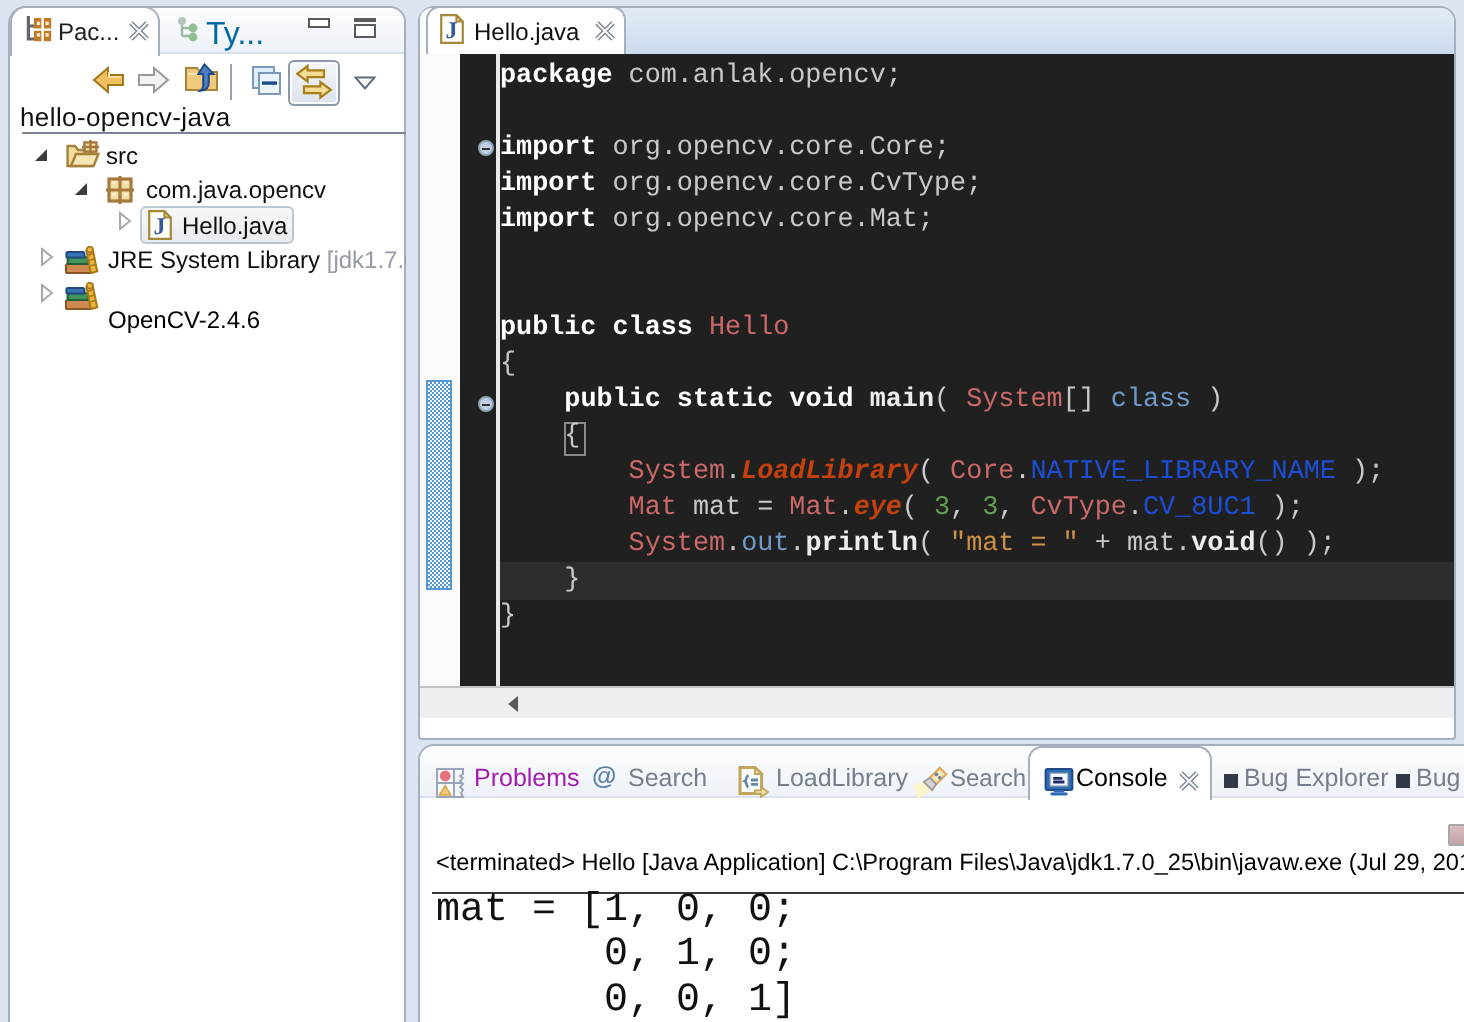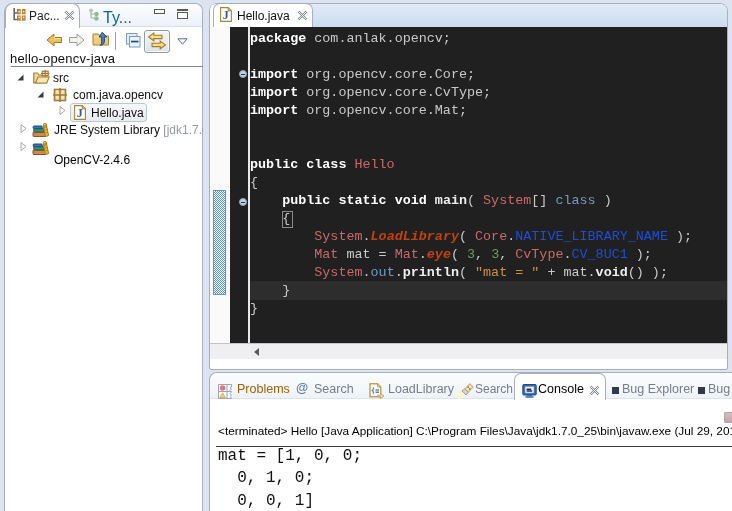--- a/index.html
+++ b/index.html
@@ -245,21 +245,21 @@
 <div class="abs" style="left:210px; top:373px; width:522px; height:26px; background:linear-gradient(#FCFDFE,#EEF2F8); border-radius:8px 0 0 0; border-bottom:1px solid #DDE3EC;"></div>
 
 <div class="abs" id="icon-problems" style="left:218px; top:384px;">
     <svg width="15" height="15" viewBox="0 0 15 15">
       <path d="M0.5 0.5 L13.5 0.5 L13.5 3 L12 4 L13.5 5 L12 6.5 L13.5 8 L12 9.5 L13.5 11 L12.5 12.5 L13.5 14.5 L0.5 14.5 Z" fill="#F6FAFD" stroke="#9AA6B8" stroke-width="1"></path>
       <path d="M9 0.5 L9 14.5 M0.5 7.5 L13.5 7.5" stroke="#9AA6B8" stroke-width="1"></path>
       <circle cx="4.6" cy="4" r="2.7" fill="#E4737D"></circle>
       <path d="M4.6 8.8 L7.4 13.5 L1.8 13.5 Z" fill="#F2CB7A" stroke="#D8A94A" stroke-width="0.8"></path>
     </svg>
   </div>
-<div class="abs" style="left:237px; top:382px; font-size:12.5px; color:#a16207;">Problems</div>
+<div class="abs" style="left:237px; top:382px; font-size:12.5px; color:#a21caf;">Problems</div>
 <div class="abs" style="left:296px; top:381px; font-size:12.5px; font-weight:bold; color:#5B80AE;">@</div>
 <div class="abs" style="left:314px; top:382px; font-size:12.5px; color:#757E8A;">Search</div>
 <div class="abs" id="icon-decl" style="left:369px; top:383px;">
     <svg width="16" height="16" viewBox="0 0 16 16">
       <path d="M1 0.8 L8.5 0.8 L11.8 4 L11.8 13.8 L1 13.8 Z" fill="#FDFDFA" stroke="#C2A45C" stroke-width="1.5"></path>
       <path d="M8.5 0.8 L8.5 4 L11.8 4 Z" fill="#EBDCA8" stroke="#C2A45C" stroke-width="1"></path>
       <path d="M5.2 4.6 C3.8 5.2 4.6 7 3.4 7.6 C4.6 8.2 3.8 10 5.2 10.6" fill="none" stroke="#5E87B0" stroke-width="1.3"></path>
       <path d="M6.5 7 L10 7 M6.5 9.2 L10 9.2" stroke="#5E87B0" stroke-width="1.4"></path>
       <path d="M8.5 12.2 L11.5 12.2 L11.5 10.5 L15 13 L11.5 15.5 L11.5 13.8 L8.5 13.8 Z" fill="#F2E2A8" stroke="#C2A45C" stroke-width="0.9"></path>
     </svg>
@@ -298,15 +298,15 @@
 <div class="abs" style="left:612px; top:387px; width:7px; height:7px; background:#333A47;"></div>
 <div class="abs" style="left:622px; top:382px; font-size:12.5px; color:#757E8A; white-space:nowrap;">Bug Explorer</div>
 <div class="abs" style="left:698px; top:387px; width:7px; height:7px; background:#333A47;"></div>
 <div class="abs" style="left:708px; top:382px; width:24px; overflow:hidden; font-size:12.5px; color:#757E8A; white-space:nowrap;">Bug Ex</div>
 
 <div class="abs" style="left:724px; top:412px; width:10px; height:11px; background:linear-gradient(#D9BCC0,#C4A3A9); border:1px solid #A9A9A9; border-radius:1px;"></div>
 
 <div class="abs" style="left:218px; top:424px; width:514px; overflow:hidden; white-space:nowrap; font-size:11.8px; color:#000000;">&lt;terminated&gt; Hello [Java Application] C:\Program Files\Java\jdk1.7.0_25\bin\javaw.exe (Jul 29, 2013</div>
 <div class="abs" style="left:216px; top:446px; width:516px; height:1px; background:#3A3A3A;"></div>
 
-<div class="abs" style="left:218px; top:445px; font-family:'Liberation Mono',monospace; font-size:16px; line-height:22.3px; color:#111111; white-space:pre;">mat = [1, 0, 0;
+<div class="abs" style="left:218px; top:445px; font-family:'Liberation Mono',monospace; font-size:20px; line-height:22.3px; color:#111111; white-space:pre;text-align:right;">mat = [1, 0, 0;
   0, 1, 0;
   0, 0, 1]</div>
 
 </body></html>

